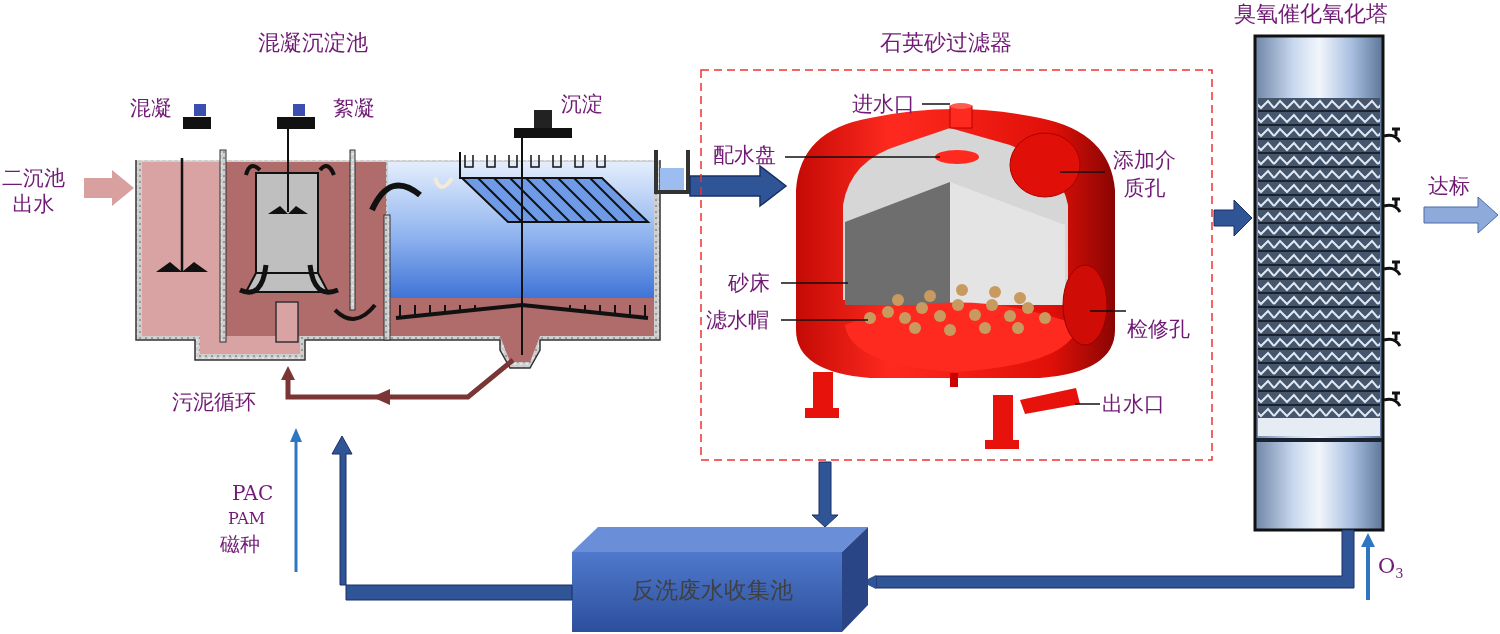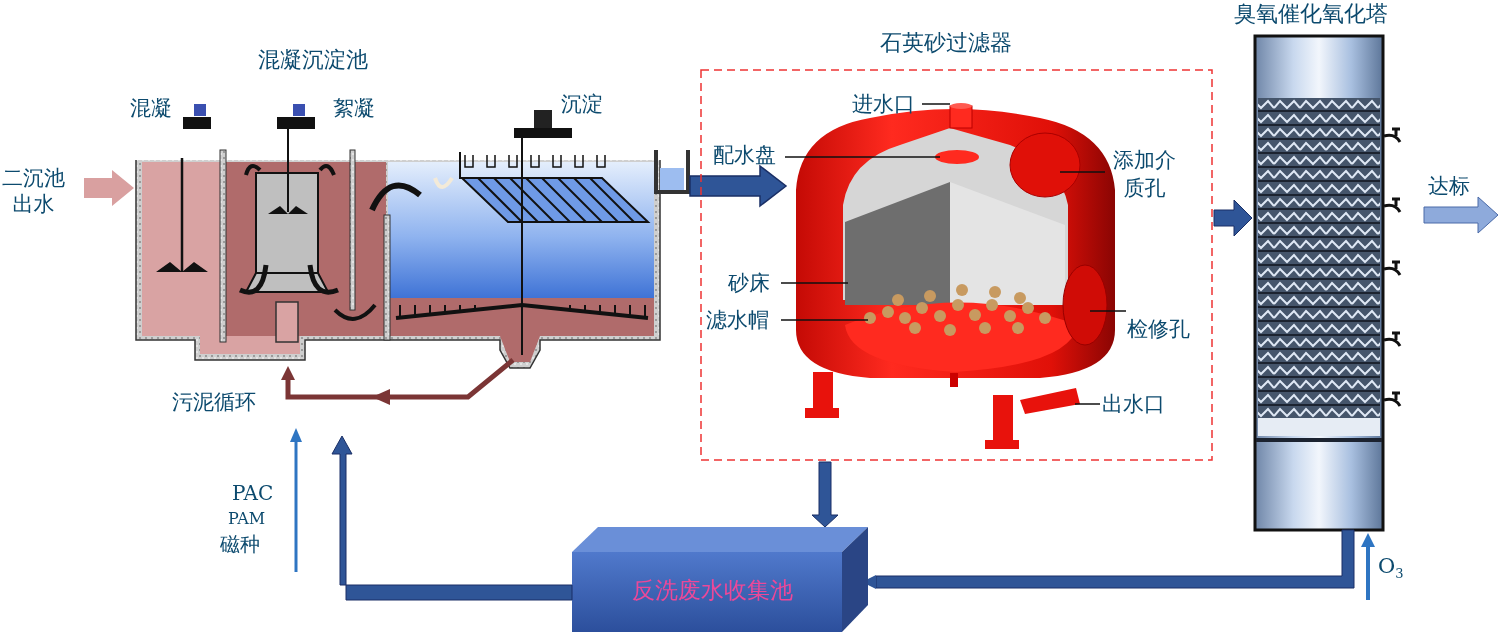--- a/index.html
+++ b/index.html
@@ -1,24 +1,24 @@
 <!DOCTYPE html>
 <html><head>
 <meta charset="utf-8">
 <style>
   html, body { margin:0; padding:0; background:#ffffff; }
   body { width:1500px; height:634px; position:relative; overflow:hidden;
          font-family:"DejaVu Serif", "Liberation Serif", serif; color:#111; }
-  .lbl { position:absolute; font-size:21px; line-height:24px; white-space:nowrap; color:#0c4a6e; }
+  .lbl { position:absolute; font-size:21px; line-height:24px; white-space:nowrap; color:#701a75; }
   .lbl.big { font-size:22px; }
   svg.scene { position:absolute; left:0; top:0; }
   .ml { white-space:pre-line; text-align:center; }
   .tank-label { position:absolute; left:570px; top:555px; width:285px; height:70px;
                 display:flex; align-items:center; justify-content:center;
-                color:#ec4899; font-size:23px; }
+                color:#404040; font-size:23px; }
 </style>
 </head>
 <body>
 
 <svg class="scene" width="1500" height="634" viewBox="0 0 1500 634" xmlns="http://www.w3.org/2000/svg">
   <defs>
     <linearGradient id="waterGrad" x1="0" y1="0" x2="0" y2="1">
       <stop offset="0" stop-color="#e4eefc"></stop>
       <stop offset="0.55" stop-color="#8fb3ef"></stop>
       <stop offset="1" stop-color="#3f73d6"></stop>
@@ -223,21 +223,21 @@
   </g>
 
   <path d="M572 585 L340 585 L340 454 L332 454 L342 436 L352 454 L346 454 L346 600 L572 600 Z" fill="#2f5597" stroke="#1a2f66" stroke-width="1"></path>
 
   <g>
     <line x1="296" y1="572" x2="296" y2="440" stroke="#2e75c2" stroke-width="3"></line>
     <path d="M290 442 L296 428 L302 442 Z" fill="#2e75c2"></path>
   </g>
 </svg>
 
-<div class="lbl big" style="left:258px;top:31px;margin-top:17px;">混凝沉淀池</div>
+<div class="lbl big" style="left:258px;top:31px;">混凝沉淀池</div>
 <div class="lbl" style="left:130px;top:96px;">混凝</div>
 <div class="lbl" style="left:333px;top:96px;">絮凝</div>
 <div class="lbl" style="left:561px;top:92px;">沉淀</div>
 
 <div class="lbl ml" style="left:2px;top:165px;line-height:26px;">二沉池
 出水</div>
 <div class="lbl" style="left:172px;top:390px;">污泥循环</div>
 
 <div class="lbl" style="left:232px;top:481px;font-size:20px;">PAC</div>
 <div class="lbl" style="left:228px;top:507px;font-size:16px;">PAM</div>

